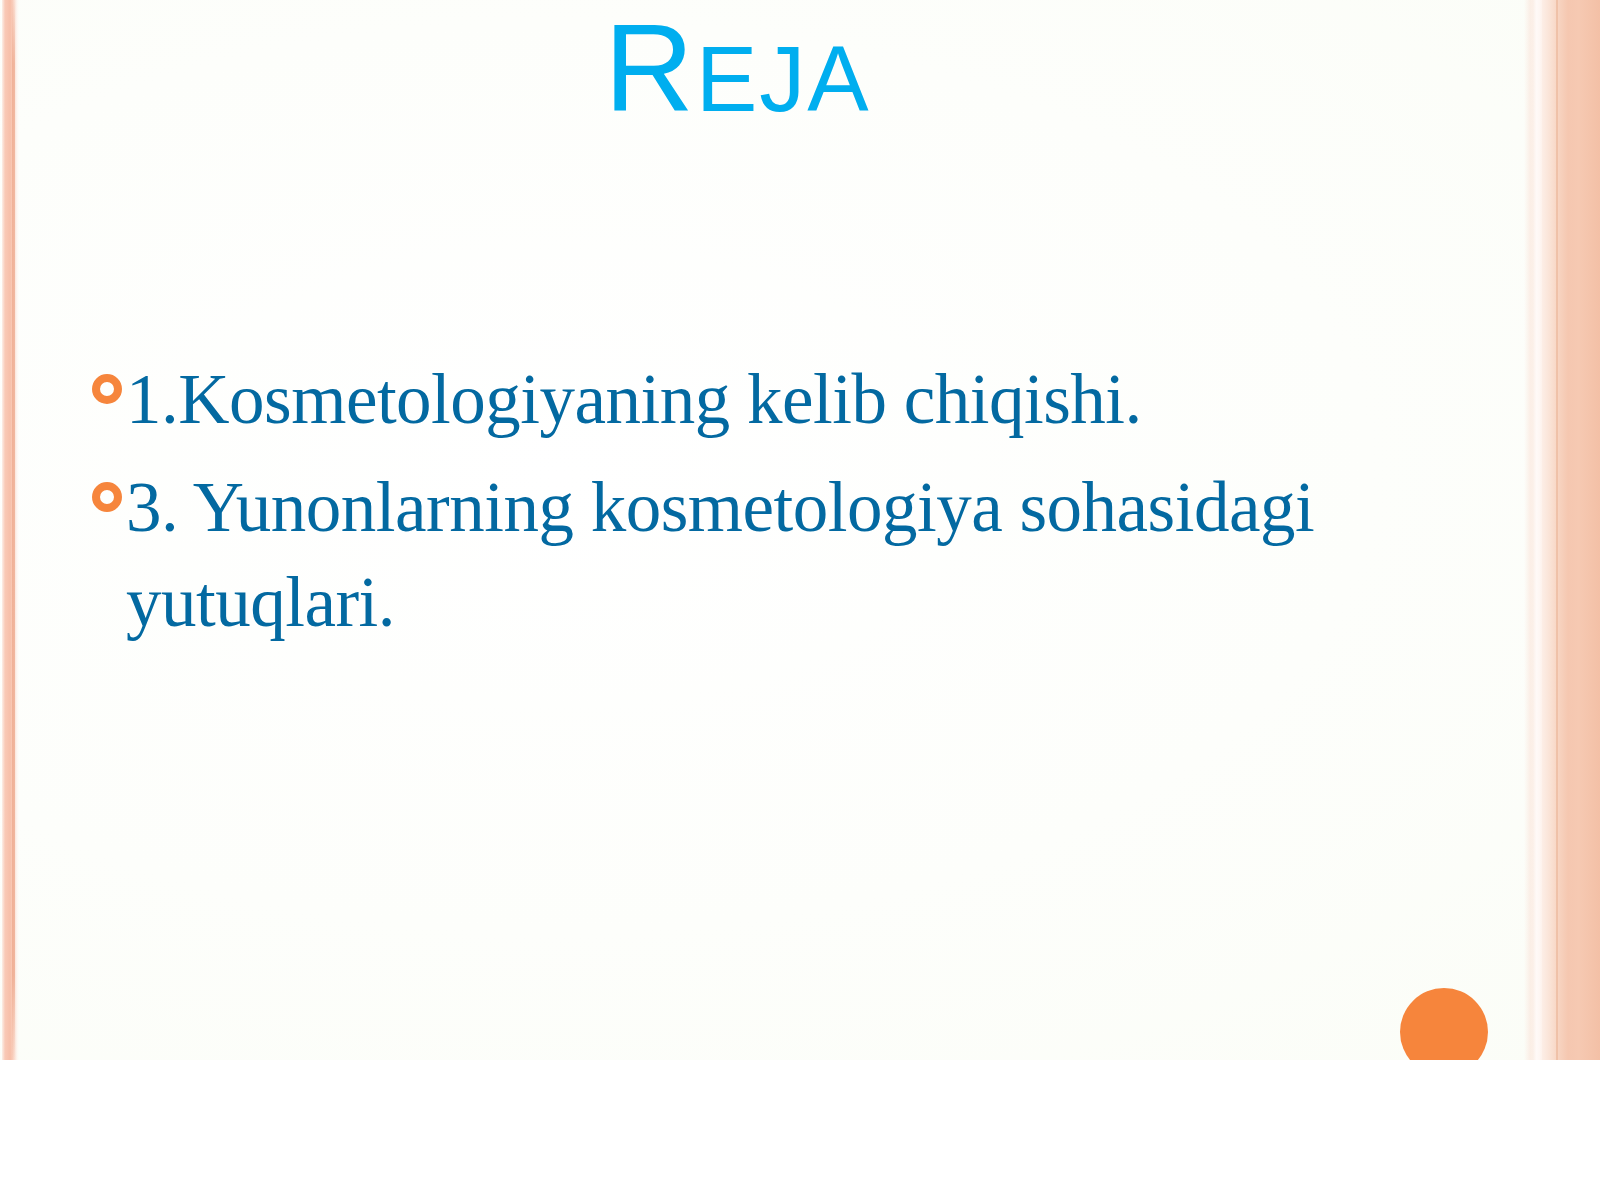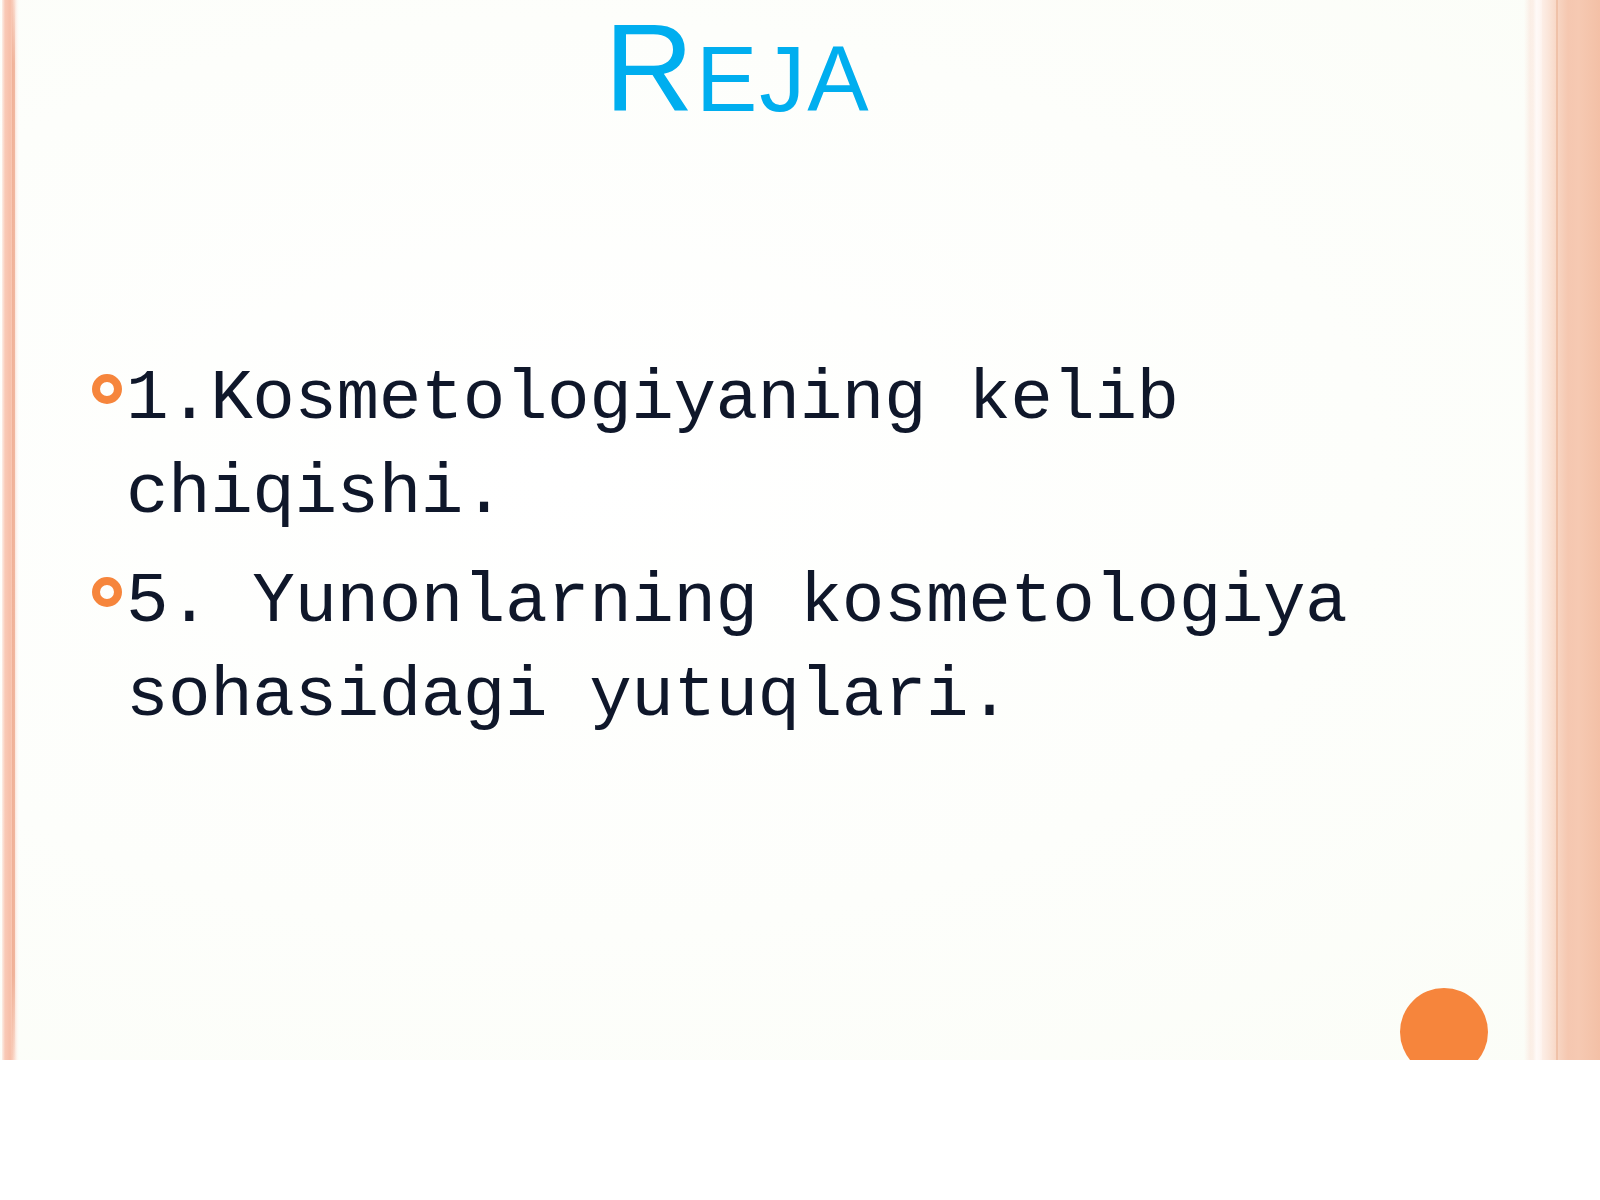--- a/index.html
+++ b/index.html
@@ -138,22 +138,22 @@
     height: 30px;
     margin-top: 22px;
     margin-right: 4px;
     border-radius: 50%;
     border: 8px solid #f6853c;
     box-sizing: border-box;
     background: transparent;
   }
   .bullet-text {
     flex: 1 1 auto;
-    color: #0f172a;
-    font-family: Liberation Mono, monospace;
+    color: #0369a1;
+    font-family: Liberation Serif, serif;
     font-weight: 400;
     font-size: 71px;
     line-height: 1.33;
     letter-spacing: -0.5px;
   }
 </style>
 </head>
 <body>
 
 <div id="slide">
@@ -173,18 +173,18 @@
   <div class="body-list">
 
     <div class="bullet-row">
       <span class="bullet-marker"></span>
       <span class="bullet-text">1.Kosmetologiyaning kelib chiqishi.</span>
     </div>
 
 
     <div class="bullet-row">
       <span class="bullet-marker"></span>
-      <span class="bullet-text">5. Yunonlarning kosmetologiya sohasidagi yutuqlari.</span>
+      <span class="bullet-text">3. Yunonlarning kosmetologiya sohasidagi yutuqlari.</span>
     </div>
 
   </div>
 
 </div>
 
 </body></html>

